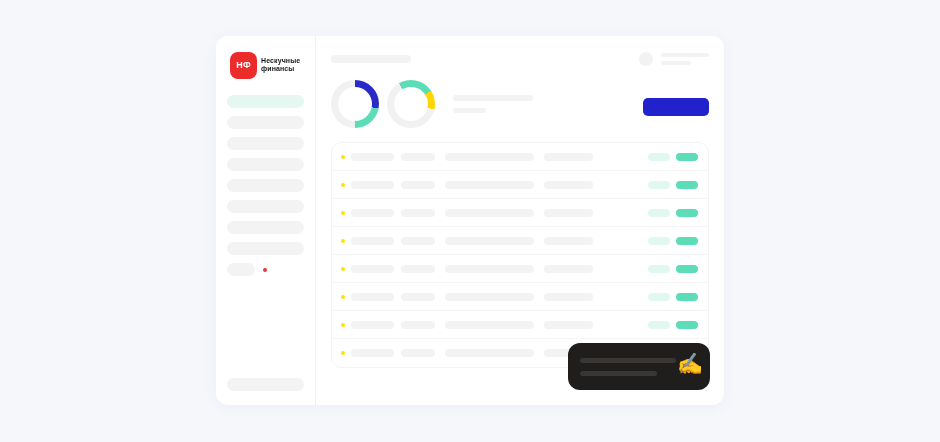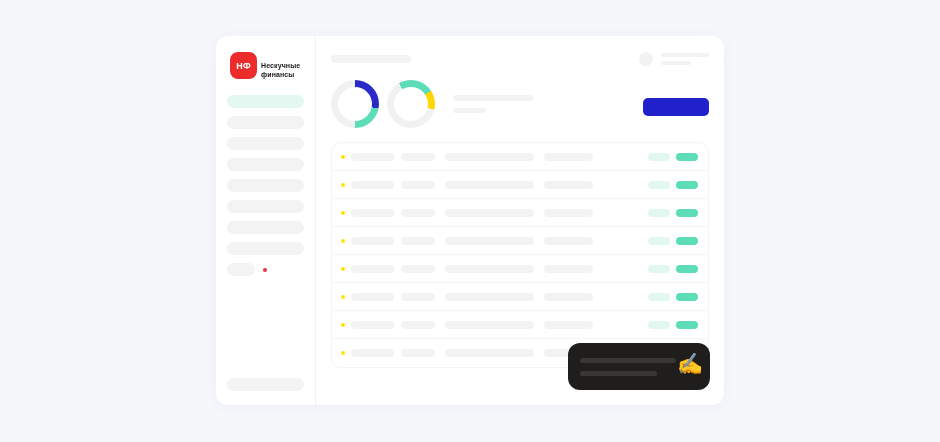--- a/index.html
+++ b/index.html
@@ -34,21 +34,21 @@
     width: 100px;
     flex: 0 0 100px;
     border-right: 1px solid #f0f1f4;
     box-sizing: border-box;
     padding: 15px 0 0 0;
     position: relative;
     border-radius: 12px 0 0 12px;
   }
   .brand {
     display: flex;
-    align-items: flex-end;
+    align-items: center;
     gap: 4px;
     padding-left: 14px;
     height: 28px;
   }
   .brand-mark {
     width: 27px;
     height: 27px;
     border-radius: 8px;
     background: #ec2b2b;
     color: #ffffff;

